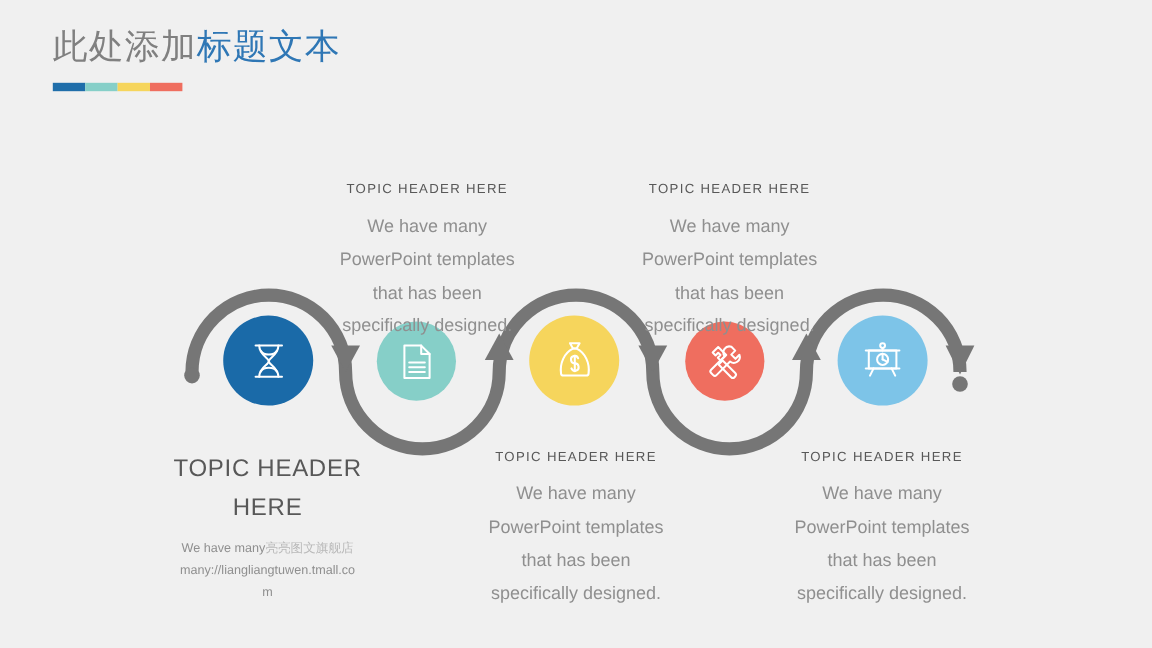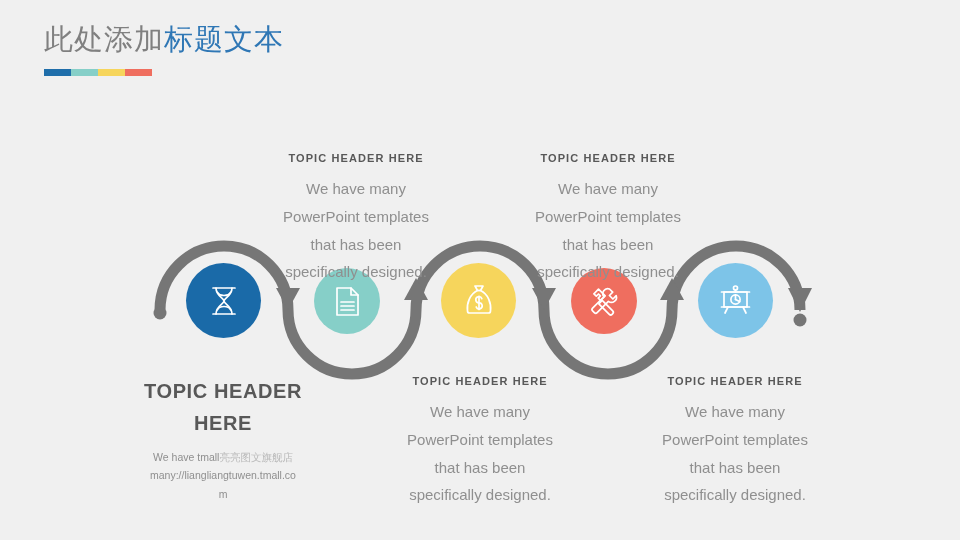--- a/index.html
+++ b/index.html
@@ -30,21 +30,21 @@
     display:flex; align-items:center; justify-content:center;
   }
   .circle svg { display:block; }
 
   
   .tb { position:absolute; text-align:center; }
   .tb .hd {
     color:#585858;
     font-size:11px;
     letter-spacing:1.1px;
-    font-weight:700;
+    font-weight:400;
     margin-bottom:11px;
     white-space:nowrap;
   }
   .tb .bd {
     color:#8f8f8f;
     font-size:15px;
     line-height:1.85;
   }
   .tb.big .hd {
     font-size:20px;
@@ -172,21 +172,21 @@
   </div>
 
   <div class="tb" style="left:529px; top:152px; width:158px;">
     <div class="hd">TOPIC HEADER HERE</div>
     <div class="bd">We have many PowerPoint templates that has been specifically designed.</div>
   </div>
 
   <div class="tb big" style="left:135px; top:375px; width:176px;">
     <div class="hd">TOPIC HEADER HERE</div>
     <div class="bd">
-      <span>We have tmall</span><span class="wm">亮亮图文旗舰店</span><br>
+      <span>We have many</span><span class="wm">亮亮图文旗舰店</span><br>
       <span>many://liangliangtuwen.tmall.co</span><br>
       <span>m</span>
     </div>
   </div>
 
   <div class="tb" style="left:400px; top:375px; width:160px;">
     <div class="hd">TOPIC HEADER HERE</div>
     <div class="bd">We have many PowerPoint templates that has been specifically designed.</div>
   </div>
 

